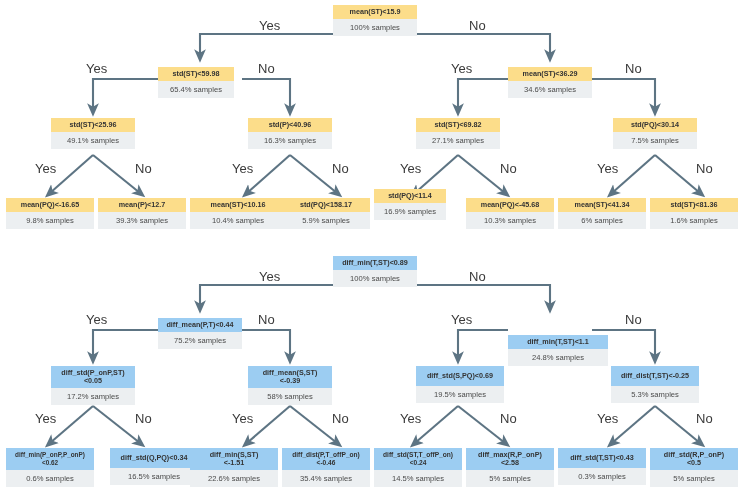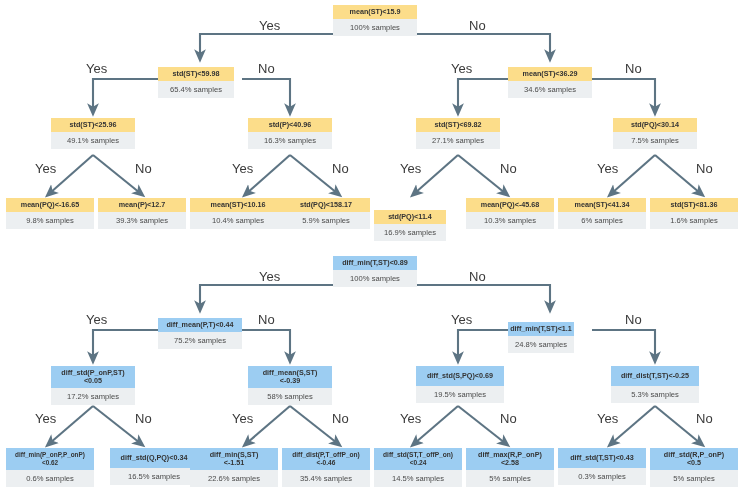--- a/index.html
+++ b/index.html
@@ -129,21 +129,21 @@
       <div class="samp">39.3% samples</div>
     </div>
     <div class="node" style="left:190px;top:198px;width:96px;">
       <div class="cond">mean(ST)&lt;10.16</div>
       <div class="samp">10.4% samples</div>
     </div>
     <div class="node" style="left:282px;top:198px;width:88px;">
       <div class="cond">std(PQ)&lt;158.17</div>
       <div class="samp">5.9% samples</div>
     </div>
-    <div class="node" style="left:374px;top:210px;width:72px;">
+    <div class="node" style="left:374px;top:189px;width:72px;">
       <div class="cond">std(PQ)&lt;11.4</div>
       <div class="samp">16.9% samples</div>
     </div>
     <div class="node" style="left:466px;top:198px;width:88px;">
       <div class="cond">mean(PQ)&lt;-45.68</div>
       <div class="samp">10.3% samples</div>
     </div>
     <div class="node" style="left:558px;top:198px;width:88px;">
       <div class="cond">mean(ST)&lt;41.34</div>
       <div class="samp">6% samples</div>
@@ -160,21 +160,21 @@
       <div class="cond">diff_min(T,ST)&lt;0.89</div>
       <div class="samp">100% samples</div>
     </div>
     <div class="edge-label" style="left:259px;top:269px;">Yes</div>
     <div class="edge-label" style="left:469px;top:269px;">No</div>
 
     <div class="node" style="left:158px;top:318px;width:84px;">
       <div class="cond">diff_mean(P,T)&lt;0.44</div>
       <div class="samp">75.2% samples</div>
     </div>
-    <div class="node" style="left:508px;top:322px;width:66px;">
+    <div class="node" style="left:508px;top:335px;width:100px;">
       <div class="cond">diff_min(T,ST)&lt;1.1</div>
       <div class="samp">24.8% samples</div>
     </div>
     <div class="edge-label" style="left:86px;top:312px;">Yes</div>
     <div class="edge-label" style="left:258px;top:312px;">No</div>
     <div class="edge-label" style="left:451px;top:312px;">Yes</div>
     <div class="edge-label" style="left:625px;top:312px;">No</div>
 
     <div class="node" style="left:51px;top:366px;width:84px;">
       <div class="cond" style="white-space:pre-line;">diff_std(P_onP,ST)

